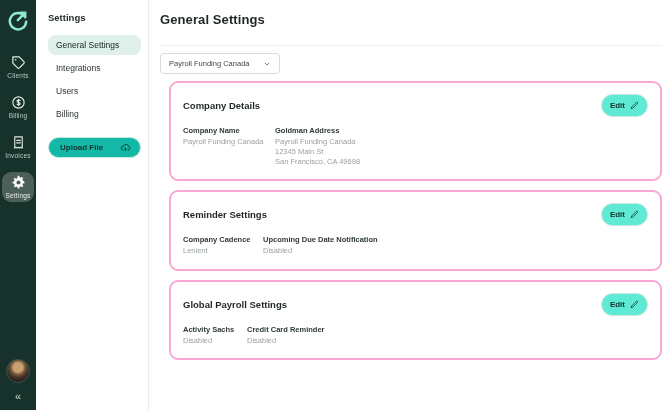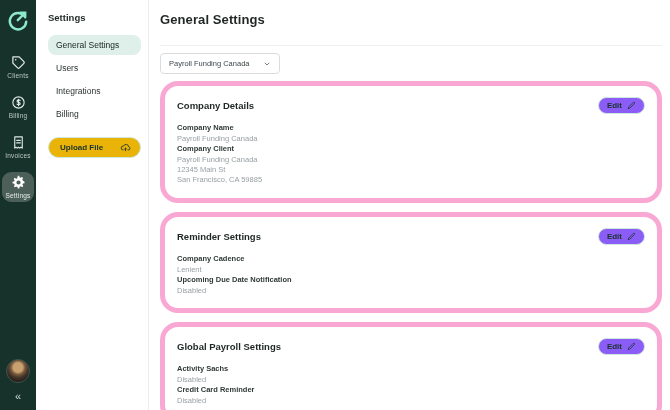--- a/index.html
+++ b/index.html
@@ -41,53 +41,53 @@
     padding:12px 7px 0 12px; display:flex; flex-direction:column;
   }
   .subnav-title { font-size:9.5px; font-weight:700; color:#1f2a26; margin-bottom:12px; }
   .subnav-item {
     font-size:8.5px; color:#2a3330; padding:5px 8px; border-radius:8px;
     margin-bottom:3px; cursor:pointer; white-space:nowrap;
   }
   .subnav-item.active { background:#def0e9; color:#17241f; }
   .upload-btn {
     margin-top:10px; height:21px; border:1px solid #cde8dc; border-radius:999px;
-    background:#eab308; display:flex; align-items:center; justify-content:space-between;
+    background:#14b8a6; display:flex; align-items:center; justify-content:space-between;
     padding:0 9px 0 11px; cursor:pointer;
   }
   .upload-btn .upload-label { font-size:8px; font-weight:700; color:#17332d; }
   .upload-btn svg { width:11px; height:11px; }
 
   
   .main { flex:1 1 auto; padding:12px 8px 0 11px; background:#fff; }
   .page-title { font-size:13px; font-weight:700; color:#1f2724; letter-spacing:.1px; }
   .hr { height:1px; background:#efefef; margin:18px -0px 0 0; }
   .company-select {
     margin-top:7px; display:inline-flex; align-items:center; gap:14px;
     height:21px; padding:0 8px; border:1px solid #d9dcdf; border-radius:4px;
     background:#fff; cursor:pointer;
   }
   .company-select .sel-value { font-size:7.5px; color:#3f474c; }
   .company-select svg { width:8px; height:8px; }
 
   .card {
-    border:5px solid #f9a8d4; border-radius:18px; background:#fff;
-    padding:11px 12px 12px 12px; margin-top:7px; position:relative;
+    border:2px solid #f9a8d4; border-radius:9px; background:#fff;
+    padding:11px 12px 12px 12px; margin-top:7px; position:relative;margin-left:9px;
   }
   .card + .card { margin-top:9px; }
   .card-head { display:flex; align-items:center; justify-content:space-between; }
   .card-title { font-size:9.5px; font-weight:700; color:#1f2724; }
   .edit-btn {
-    height:17px; padding:0 8px; border:1px solid #cfe8dd; border-radius:999px;
-    background:#8b5cf6; display:inline-flex; align-items:center; gap:5px; cursor:pointer;
+    height:23px; padding:0 8px; border:1px solid #cfe8dd; border-radius:999px;
+    background:#5eead4; display:inline-flex; align-items:center; gap:5px; cursor:pointer;
   }
   .edit-btn .edit-label { font-size:8px; font-weight:700; color:#17332d; }
   .edit-btn svg { width:9px; height:9px; }
 
-  .fields { display:flex; margin-top:9px;flex-direction:column; }
+  .fields { display:flex; margin-top:9px; }
   .field {}
   .f-label { font-size:7.5px; font-weight:700; color:#2f3a36; margin-bottom:2px; white-space:nowrap; }
   .f-value { font-size:7.5px; color:#9aa0a4; line-height:1.35; white-space:nowrap; }
 
   .logo-box {
     width:27px; height:25px; background:#7396c3; margin-top:1px;
     padding:1.5px 0 0 1.5px; overflow:hidden;
   }
   .logo-box .gs-line {
     display:block; font-family:"Liberation Serif", serif; font-weight:700;
@@ -151,22 +151,22 @@
   <div class="rail-bottom">
     <div class="avatar"></div>
     <div class="collapse">«</div>
   </div>
 </aside>
 
 <aside class="subnav">
   <div class="subnav-title">Settings</div>
 
   <div class="subnav-item active">General Settings</div>
+  <div class="subnav-item">Integrations</div>
   <div class="subnav-item">Users</div>
-  <div class="subnav-item">Integrations</div>
   <div class="subnav-item">Billing</div>
 
   <div class="upload-btn">
     <span class="upload-label">Upload File</span>
     <svg viewBox="0 0 24 24" fill="none" stroke="#17332d" stroke-width="1.8" stroke-linecap="round" stroke-linejoin="round">
       <path d="M7 17.5a4.3 4.3 0 1 1 .8-8.5A5.8 5.8 0 0 1 19 10.6a3.4 3.4 0 0 1-1.4 6.9"></path>
       <path d="M12 19v-5.5M9.7 15.6 12 13.3l2.3 2.3"></path>
     </svg>
   </div>
 </aside>
@@ -192,25 +192,25 @@
           <path d="M16.8 3.6a2.2 2.2 0 0 1 3.1 3.1L7.5 19.1 3 20.5l1.4-4.5z"></path>
         </svg>
       </button>
     </div>
     <div class="fields">
       <div class="field" style="width:92px">
         <div class="f-label">Company Name</div>
         <div class="f-value">Payroll Funding Canada</div>
       </div>
       <div class="field" style="width:96px">
-        <div class="f-label">Company Client</div>
+        <div class="f-label">Goldman Address</div>
         <div class="f-value">
           <span style="display:block">Payroll Funding Canada</span>
           <span style="display:block">12345 Main St</span>
-          <span style="display:block">San Francisco, CA 59885</span>
+          <span style="display:block">San Francisco, CA 49698</span>
         </div>
       </div>
     </div>
   </section>
 
   
   <section class="card">
     <div class="card-head">
       <span class="card-title">Reminder Settings</span>
       <button class="edit-btn">

